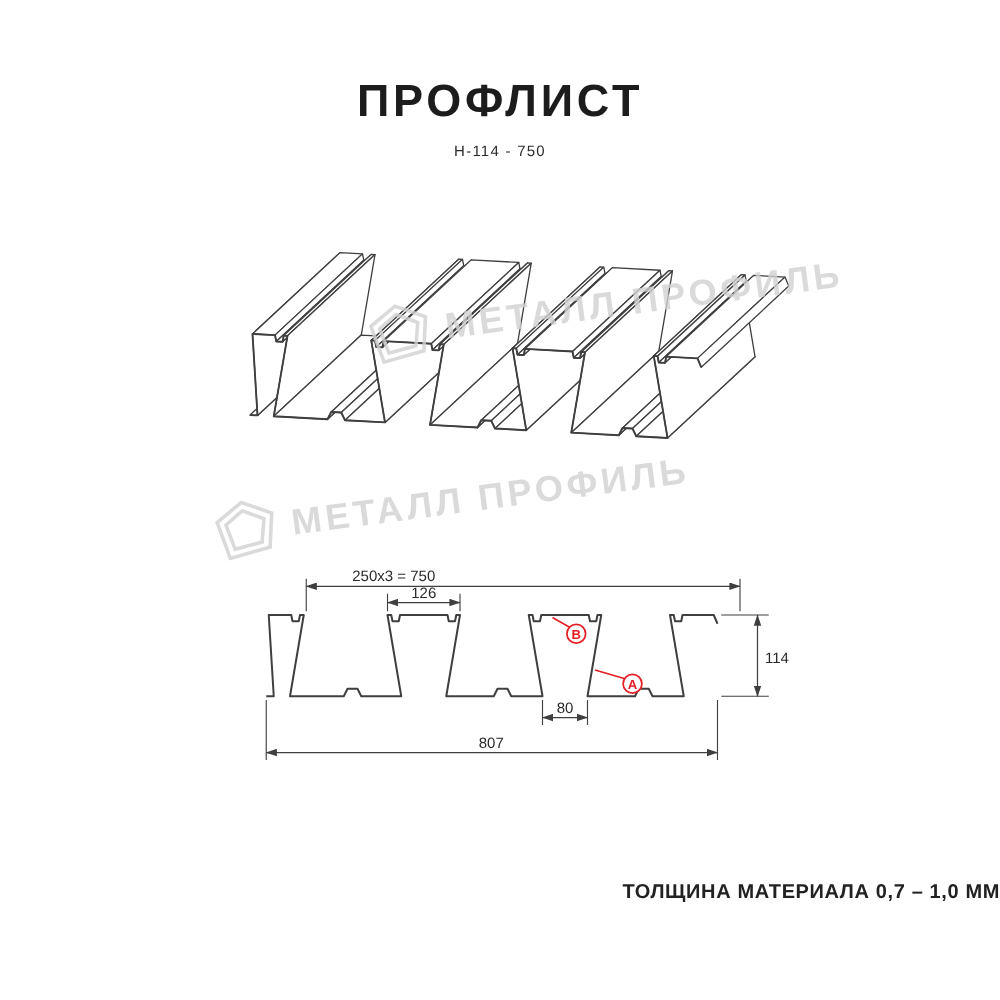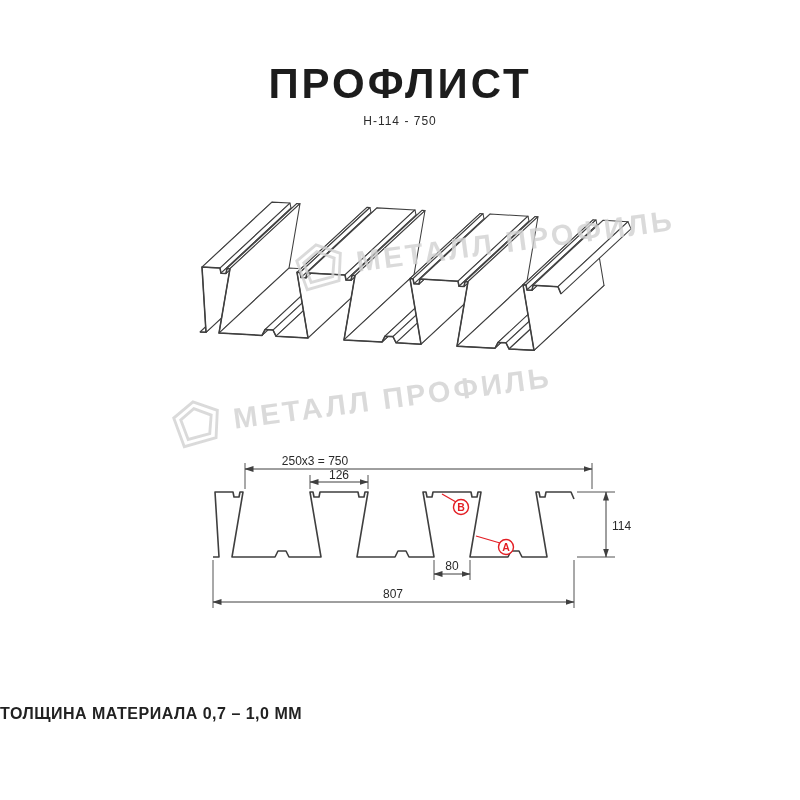--- a/index.html
+++ b/index.html
@@ -1,22 +1,22 @@
 <!DOCTYPE html>
 <html style="--red: #e31e24; --line: #3f3f3f;"><head>
 <meta charset="utf-8">
 <style>
   html,body{margin:0;padding:0;background:#fff;}
   .page{position:relative;width:800px;height:800px;background:#fff;overflow:hidden;
         font-family:"Liberation Sans",sans-serif;}
   .title{position:absolute;top:60px;left:0;width:800px;text-align:center;
-         font-size:42px;font-weight:bold;letter-spacing:3px;color:#1c1c1c;}
+         font-size:36px;font-weight:bold;letter-spacing:3px;color:#1c1c1c;}
   .subtitle{position:absolute;top:114px;left:0;width:800px;text-align:center;
             font-size:12px;letter-spacing:1px;color:#2b2b2b;}
-  .footer{position:absolute;top:705px;left:0;width:800px;text-align:left;
+  .footer{position:absolute;top:705px;left:0;width:800px;text-align:right;
           font-size:16px;font-weight:bold;letter-spacing:0.5px;color:#222;}
   .iso-svg{position:absolute;left:175px;top:190px;}
   .xs-svg{position:absolute;left:165px;top:455px;}
   .watermark{position:absolute;display:flex;align-items:center;gap:12px;
              transform:rotate(-7.5deg);transform-origin:left center;
              pointer-events:none;opacity:0.8;z-index:5;}
   .wm1{left:295px;top:245px;}
   .wm2{left:172px;top:402px;}
   .wm-text{font-size:29px;font-weight:bold;letter-spacing:3px;color:#d2d2d2;white-space:nowrap;}
   .face{fill:#ffffff;stroke:var(--line,#3f3f3f);stroke-width:1.05;stroke-linejoin:round;}

